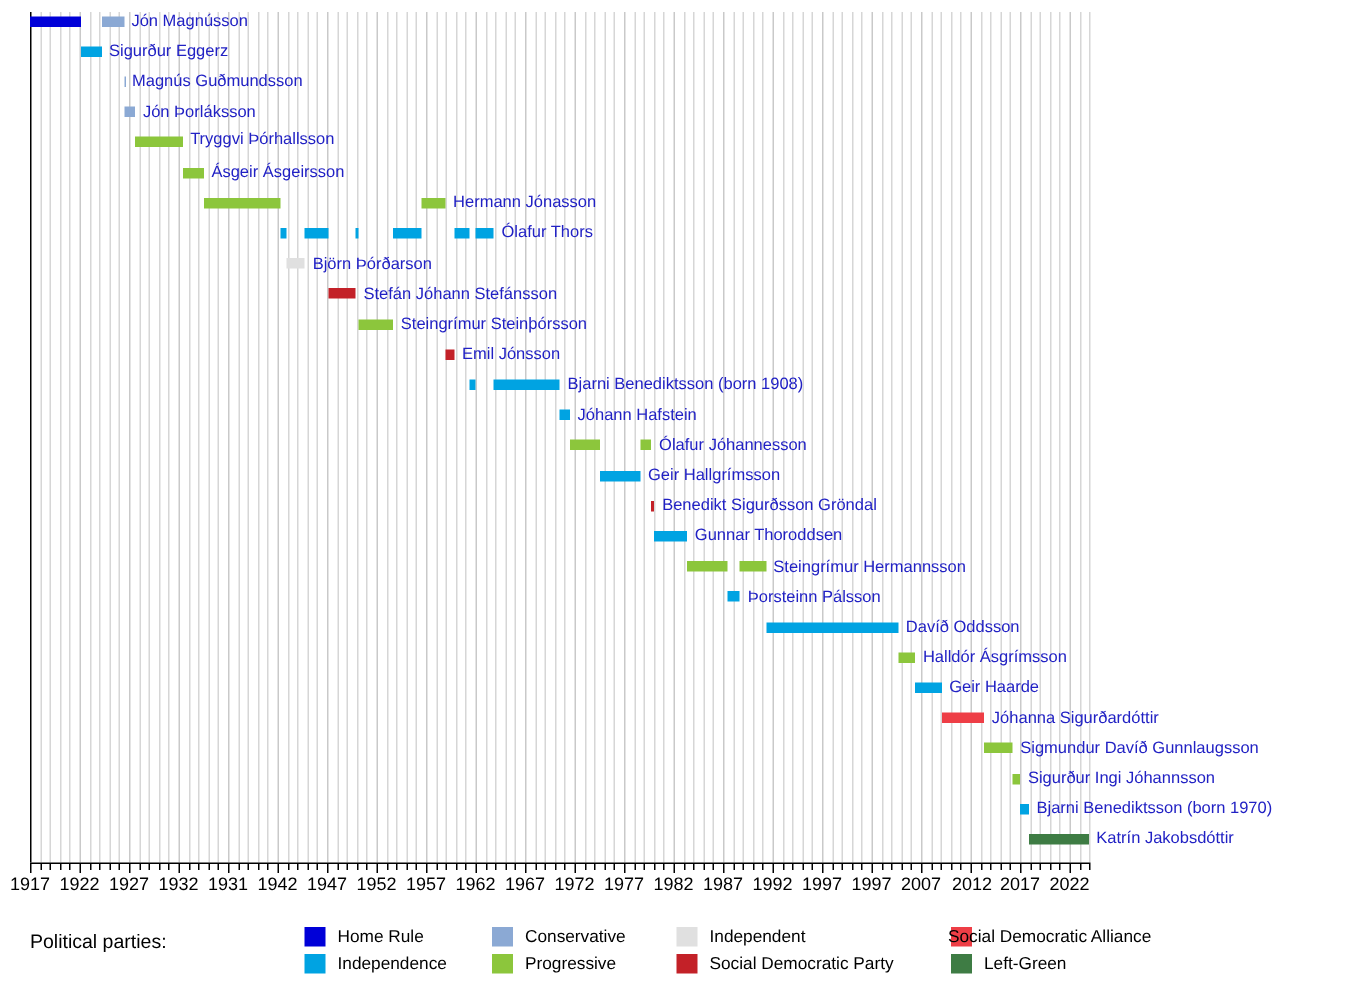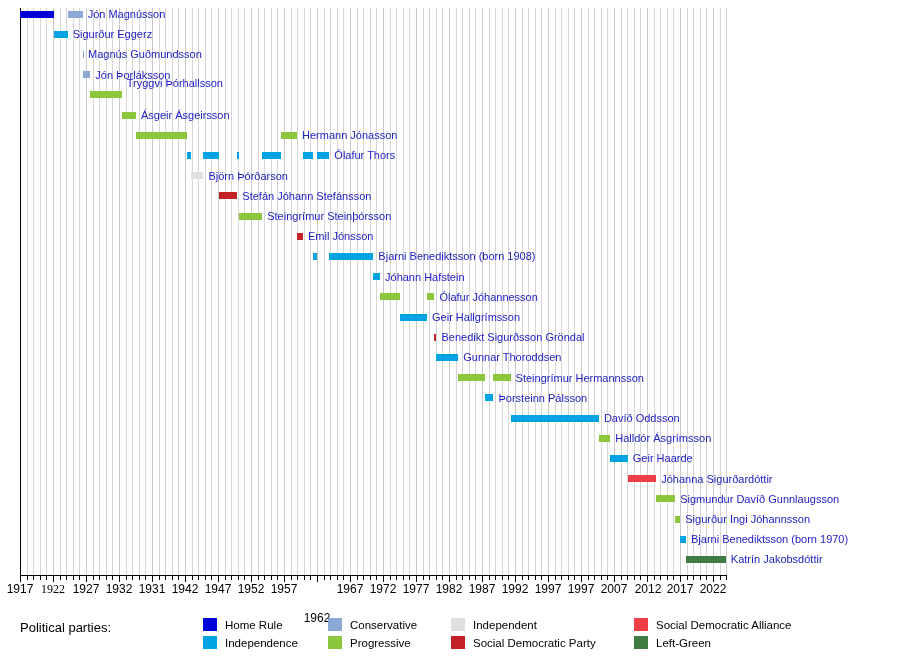--- a/index.html
+++ b/index.html
@@ -233,29 +233,29 @@
       <div class="tick" style="left: 673.4px; top: 576px; height: 3.5px; position: absolute;"></div>
       <div class="tick" style="left: 680px; top: 576px; height: 6px; position: absolute;"></div>
       <div class="tick" style="left: 686.6px; top: 576px; height: 3.5px; position: absolute;"></div>
       <div class="tick" style="left: 693.2px; top: 576px; height: 3.5px; position: absolute;"></div>
       <div class="tick" style="left: 699.8px; top: 576px; height: 3.5px; position: absolute;"></div>
       <div class="tick" style="left: 706.4px; top: 576px; height: 3.5px; position: absolute;"></div>
       <div class="tick" style="left: 713px; top: 576px; height: 6px; position: absolute;"></div>
       <div class="tick" style="left: 719.6px; top: 576px; height: 3.5px; position: absolute;"></div>
       <div class="tick" style="left: 726.2px; top: 576px; height: 3.5px; position: absolute;"></div>
       <div class="tick-label" style="left: 2px; top: 582px; position: absolute;">1917</div>
-      <div class="tick-label" style="left: 35px; top: 582px; position: absolute; font-family: Liberation Serif, serif;">1922</div>
+      <div class="tick-label" style="left: 35px; top: 582px; position: absolute;">1922</div>
       <div class="tick-label" style="left: 68px; top: 582px; position: absolute;">1927</div>
       <div class="tick-label" style="left: 101px; top: 582px; position: absolute;">1932</div>
       <div class="tick-label" style="left: 134px; top: 582px; position: absolute;">1931</div>
       <div class="tick-label" style="left: 167px; top: 582px; position: absolute;">1942</div>
       <div class="tick-label" style="left: 200px; top: 582px; position: absolute;">1947</div>
       <div class="tick-label" style="left: 233px; top: 582px; position: absolute;">1952</div>
       <div class="tick-label" style="left: 266px; top: 582px; position: absolute;">1957</div>
-      <div class="tick-label" style="left: 299px; top: 582px; position: absolute; margin-top: 29px;">1962</div>
+      <div class="tick-label" style="left: 299px; top: 582px; position: absolute;">1962</div>
       <div class="tick-label" style="left: 332px; top: 582px; position: absolute;">1967</div>
       <div class="tick-label" style="left: 365px; top: 582px; position: absolute;">1972</div>
       <div class="tick-label" style="left: 398px; top: 582px; position: absolute;">1977</div>
       <div class="tick-label" style="left: 431px; top: 582px; position: absolute;">1982</div>
       <div class="tick-label" style="left: 464px; top: 582px; position: absolute;">1987</div>
       <div class="tick-label" style="left: 497px; top: 582px; position: absolute;">1992</div>
       <div class="tick-label" style="left: 530px; top: 582px; position: absolute;">1997</div>
       <div class="tick-label" style="left: 563px; top: 582px; position: absolute;">1997</div>
       <div class="tick-label" style="left: 596px; top: 582px; position: absolute;">2007</div>
       <div class="tick-label" style="left: 630px; top: 582px; position: absolute;">2012</div>
@@ -264,21 +264,21 @@
       <div class="term-bar" style="left: 20.198px; top: 10.5px; width: 33.99px; position: absolute; background: rgb(0, 0, 216);"></div>
       <div class="term-bar" style="left: 67.652px; top: 10.5px; width: 14.982px; position: absolute; background: rgb(139, 169, 212);"></div>
       <div class="minister-name" style="left: 87.634px; top: 6px; position: absolute;">Jón Magnússon</div>
       <div class="term-bar" style="left: 54.188px; top: 30.7px; width: 13.464px; position: absolute; background: rgb(0, 163, 226);"></div>
       <div class="minister-name" style="left: 72.652px; top: 26.2px; position: absolute;">Sigurður Eggerz</div>
       <div class="term-bar" style="left: 82.634px; top: 50.9px; width: 1.5px; position: absolute; background: rgb(139, 169, 212);"></div>
       <div class="minister-name" style="left: 88.03px; top: 46.4px; position: absolute; text-align: center;">Magnús Guðmundsson</div>
       <div class="term-bar" style="left: 83.03px; top: 71.1px; width: 7.26px; position: absolute; background: rgb(139, 169, 212);"></div>
       <div class="minister-name" style="left: 95.29px; top: 66.6px; position: absolute;">Jón Þorláksson</div>
       <div class="term-bar" style="left: 90.29px; top: 91.3px; width: 31.482px; position: absolute; background: rgb(140, 198, 60);"></div>
-      <div class="minister-name" style="left: 126.772px; top: 75px; position: absolute;">Tryggvi Þórhallsson</div>
+      <div class="minister-name" style="left: 126.772px; top: 85px; position: absolute;">Tryggvi Þórhallsson</div>
       <div class="term-bar" style="left: 121.772px; top: 111.5px; width: 14.19px; position: absolute; background: rgb(140, 198, 60);"></div>
       <div class="minister-name" style="left: 140.962px; top: 107px; position: absolute;">Ásgeir Ásgeirsson</div>
       <div class="term-bar" style="left: 135.962px; top: 131.7px; width: 51.48px; position: absolute; background: rgb(140, 198, 60);"></div>
       <div class="term-bar" style="left: 281.096px; top: 131.7px; width: 15.972px; position: absolute; background: rgb(140, 198, 60);"></div>
       <div class="minister-name" style="left: 302.068px; top: 127.2px; position: absolute;">Hermann Jónasson</div>
       <div class="term-bar" style="left: 187.442px; top: 151.9px; width: 3.894px; position: absolute; background: rgb(0, 163, 226);"></div>
       <div class="term-bar" style="left: 203.48px; top: 151.9px; width: 15.114px; position: absolute; background: rgb(0, 163, 226);"></div>
       <div class="term-bar" style="left: 237.338px; top: 151.9px; width: 1.716px; position: absolute; background: rgb(0, 163, 226);"></div>
       <div class="term-bar" style="left: 262.22px; top: 151.9px; width: 18.876px; position: absolute; background: rgb(0, 163, 226);"></div>
       <div class="term-bar" style="left: 303.008px; top: 151.9px; width: 9.702px; position: absolute; background: rgb(0, 163, 226);"></div>
@@ -336,17 +336,17 @@
       <div class="legend-label" style="left: 225px; top: 637px; position: absolute;">Independence</div>
       <div class="legend-swatch" style="left: 328px; top: 618px; position: absolute; background: rgb(139, 169, 212);"></div>
       <div class="legend-label" style="left: 350px; top: 619px; position: absolute;">Conservative</div>
       <div class="legend-swatch" style="left: 328px; top: 636px; position: absolute; background: rgb(140, 198, 60);"></div>
       <div class="legend-label" style="left: 350px; top: 637px; position: absolute;">Progressive</div>
       <div class="legend-swatch" style="left: 451px; top: 618px; position: absolute; background: rgb(224, 224, 224);"></div>
       <div class="legend-label" style="left: 473px; top: 619px; position: absolute;">Independent</div>
       <div class="legend-swatch" style="left: 451px; top: 636px; position: absolute; background: rgb(195, 33, 40);"></div>
       <div class="legend-label" style="left: 473px; top: 637px; position: absolute;">Social Democratic Party</div>
       <div class="legend-swatch" style="left: 634px; top: 618px; position: absolute; background: rgb(238, 62, 70);"></div>
-      <div class="legend-label" style="left: 656px; top: 619px; position: absolute;">Social Democratic Alliance</div>
+      <div class="legend-label" style="left: 632px; top: 619px; position: absolute;">Social Democratic Alliance</div>
       <div class="legend-swatch" style="left: 634px; top: 636px; position: absolute; background: rgb(62, 124, 68);"></div>
       <div class="legend-label" style="left: 656px; top: 637px; position: absolute;">Left-Green</div>
     </div>
 </div>
 
 </body></html>

